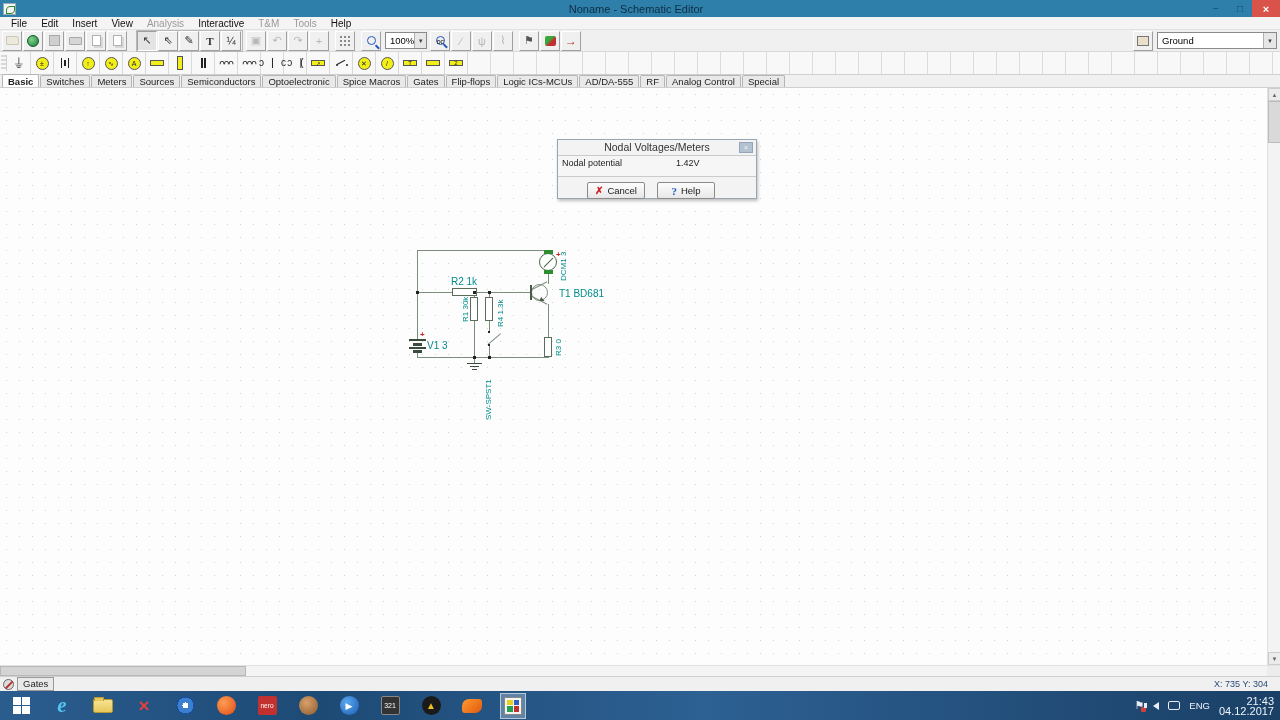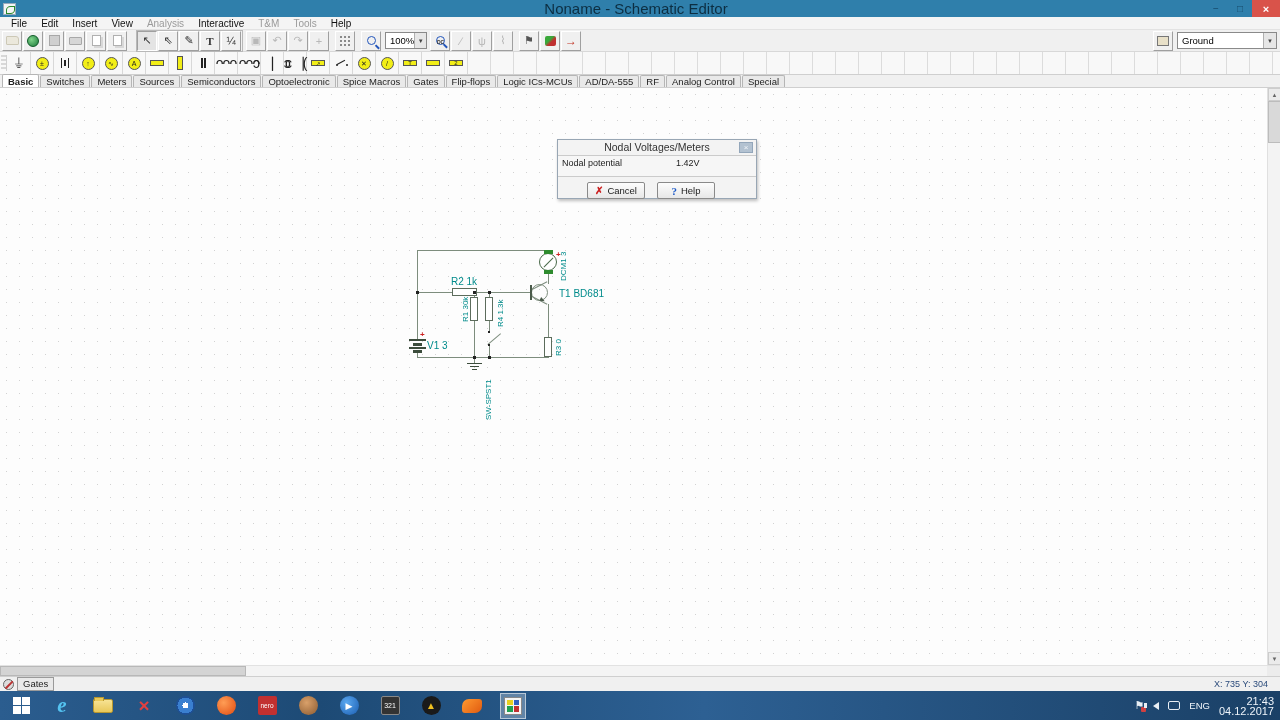--- a/index.html
+++ b/index.html
@@ -3,21 +3,21 @@
 <meta charset="utf-8">
 <style>
   * { margin:0; padding:0; box-sizing:border-box; }
   html,body { width:1280px; height:720px; overflow:hidden; font-family:"Liberation Sans",sans-serif; background:#d4d0c8; }
   #root { display:flex; flex-direction:column; width:1280px; height:720px; }
 
   
   .titlebar { height:17px; background:#2f7fab; position:relative; display:flex; align-items:center; flex:0 0 17px; }
   .app-icon { width:13px; height:12px; margin-left:3px; background:#f4f4f4; border:1px solid #9ab; position:relative; }
   .app-icon::after { content:""; position:absolute; left:2px; top:2px; width:7px; height:6px; border:1px solid #2a8a2a; border-radius:50% 0 50% 0; }
-  .title-text { position:absolute; left:0; right:8px; text-align:center; font-size:15px; color:#0c2e42; }
+  .title-text { position:absolute; left:0; right:8px; text-align:center; font-size:11px; color:#0c2e42; }
   .win-controls { margin-left:auto; display:flex; height:17px; }
   .wc { width:24px; height:17px; display:flex; align-items:center; justify-content:center; font-size:10px; color:#16496a; }
   .wc.close { width:28px; background:#d9534a; color:#fff; font-size:11px; font-weight:bold; }
 
   
   .menubar { height:13px; background:#f4f4f4; display:flex; align-items:center; padding-left:4px; gap:0; flex:0 0 13px; border-bottom:1px solid #e2e2e2; }
   .menu-item { font-size:10px; color:#111; padding:0 7px; }
   .menu-item.disabled { color:#9a9a9a; }
 
   
@@ -36,40 +36,40 @@
   .printer-sh { width:13px; height:8px; background:#d6d6d6; border:1px solid #a8a8a8; border-radius:1px; }
   .copy-sh { width:9px; height:11px; border:1px solid #b0b0b0; background:#fff; box-shadow:2px 2px 0 #d8d8d8; }
   .grid-sh { width:12px; height:12px; background-image:radial-gradient(#8a8a8a 0.8px, transparent 0.9px); background-size:4px 4px; }
   .mag { width:9px; height:9px; border:1.5px solid #2255bb; border-radius:50%; position:relative; }
   .mag::after { content:""; position:absolute; width:5px; height:1.5px; background:#2255bb; transform:rotate(45deg); left:7px; top:9px; }
   .mag.dc::after { left:6px; top:8px; }
   .mag .dc-t { position:absolute; font-size:5px; left:0.5px; top:1.5px; color:#333; font-weight:bold; }
   .combo { height:17px; background:#fff; border:1px solid #8a8a8a; display:flex; align-items:center; font-size:9.5px; padding-left:4px; position:relative; margin:0 3px; }
   .combo .dd { margin-left:auto; width:13px; height:15px; background:#e6e6e6; border-left:1px solid #b0b0b0; display:flex; align-items:center; justify-content:center; font-size:6px; color:#444; }
   .zoom-combo { width:42px; }
-  .ground-combo { width:100px; }
+  .ground-combo { width:120px; }
   .chip-sh { width:12px; height:10px; border:1px solid #777; background:#e8e0c8; font-size:6px; line-height:9px; text-align:center; color:#333; }
   .brush-sh { width:11px; height:10px; background:linear-gradient(135deg,#3aa83a 40%,#c03030 60%); border-radius:2px; }
   .redarrow { color:#c03020; font-weight:bold; font-size:12px; }
   .flag-ic { color:#555; font-size:11px; }
 
   
   .toolbar2 { height:23px; background:#f8f8f8; display:flex; align-items:stretch; flex:0 0 23px; border-bottom:1px solid #cfcfcf; }
   .grip { width:6px; border-right:1px solid #d0d0d0; background:repeating-linear-gradient(180deg,#d8d8d8 0 2px,transparent 2px 4px); margin:3px 1px; }
   .cb { width:23px; border-right:1px solid #d8d8d8; display:flex; align-items:center; justify-content:center; position:relative; }
   .cb-fill { flex:1; background:repeating-linear-gradient(90deg, transparent 0 22px, #dcdcdc 22px 23px); }
   .ycirc { width:13px; height:13px; border-radius:50%; background:#f2ee17; border:1px solid #555; display:flex; align-items:center; justify-content:center; font-size:7px; color:#222; line-height:1; }
   .yrect { width:14px; height:6px; background:#f2ee17; border:1px solid #555; display:flex; align-items:center; justify-content:center; font-size:6px; color:#222; }
   .yrect.vert { width:6px; height:14px; }
   .gnd-ic { font-size:13px; color:#222; line-height:1; }
   .batt-ic { position:relative; width:12px; height:12px; }
   .batt-ic i { position:absolute; background:#222; }
   .cap-ic { position:relative; width:12px; height:12px; }
   .cap-ic i { position:absolute; background:#222; width:1.5px; height:10px; top:1px; }
-  .coil-ic { font-size:14px; color:#222; letter-spacing:-1px; }
+  .coil-ic { font-size:10px; color:#222; letter-spacing:-1px; }
   .sw-ic { width:13px; height:8px; position:relative; }
   .sw-ic i { position:absolute; left:2px; top:5px; width:9px; height:1px; background:#222; transform:rotate(-28deg); transform-origin:0 50%; }
   .sw-ic b { position:absolute; width:2px; height:2px; border-radius:50%; background:#222; top:5px; }
 
   
   .tabsrow { height:13px; background:#f0f0f0; display:flex; align-items:flex-end; padding-left:2px; flex:0 0 13px; border-bottom:1px solid #cfcfcf; }
   .ctab { font-size:9.5px; color:#222; border:1px solid #b5b5b5; border-bottom:none; background:#e9e9e9; padding:0 5px; height:12px; line-height:12px; border-radius:2px 2px 0 0; margin-right:1px; white-space:nowrap; }
   .ctab.active { background:#ffffff; font-weight:bold; height:13px; line-height:13px; }
 
   

